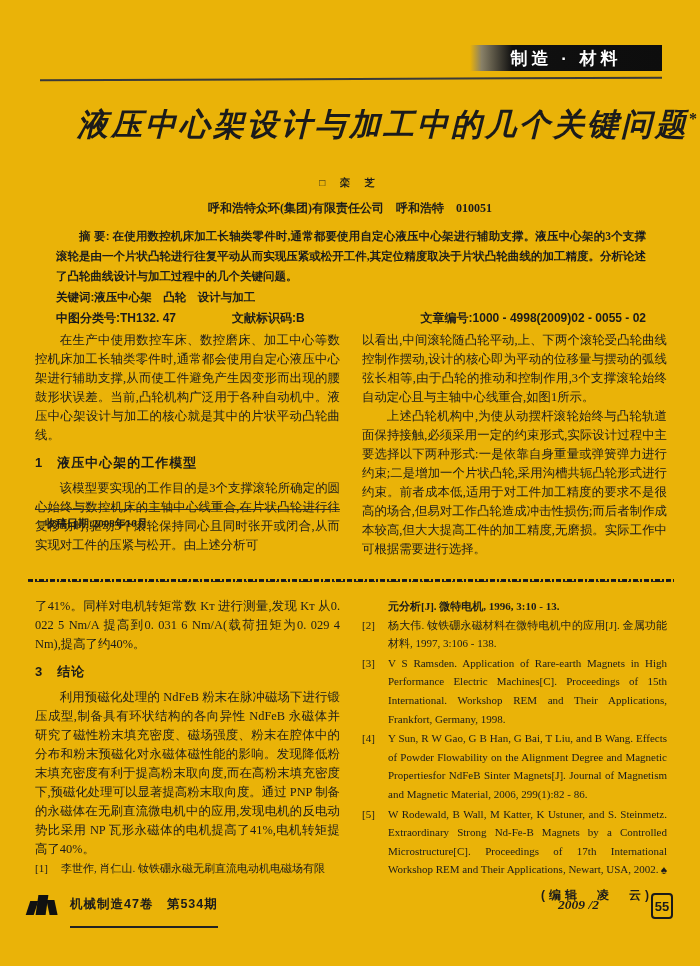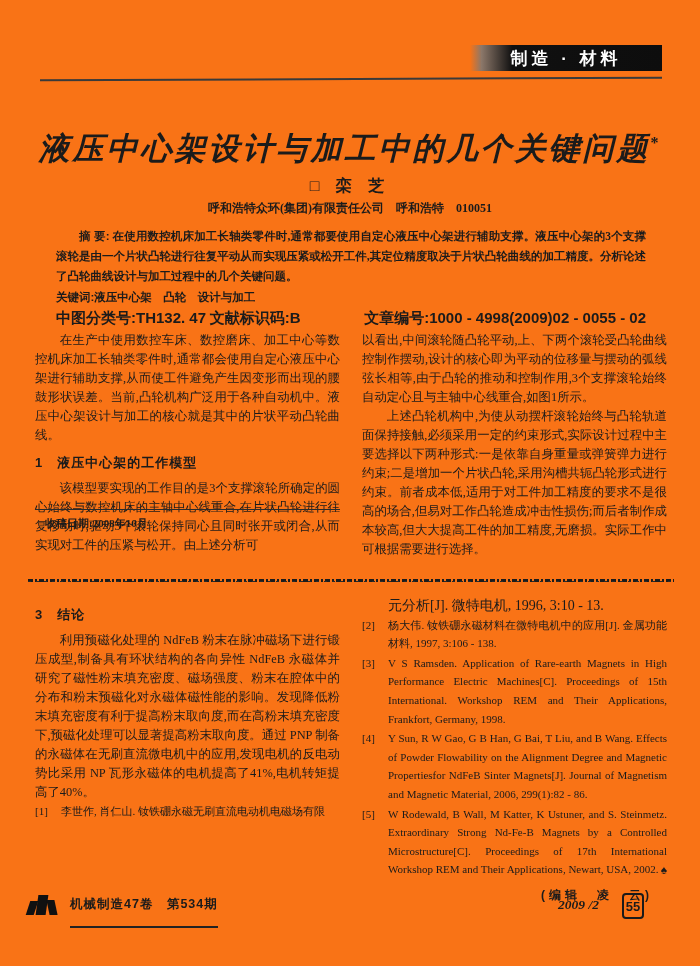--- a/index.html
+++ b/index.html
@@ -1,59 +1,59 @@
 <!DOCTYPE html>
 <html><head>
 <meta charset="utf-8">
 <style>
   * { margin:0; padding:0; box-sizing:border-box; }
   html,body { background:#e8e8e8; }
   .page {
     position:relative; width:700px; height:966px; margin:0 auto;
-    background:#f97316; overflow:hidden; color:#1b1b1b;
+    background:#eab308; overflow:hidden; color:#1b1b1b;
     font-family:"Liberation Serif","DejaVu Serif",serif;
   }
   
   .section-banner {
     position:absolute; top:45px; left:470px; width:192px; height:26px;
     background:linear-gradient(90deg, rgba(120,120,120,.0) 0%, rgba(120,120,120,.85) 6%, #101010 22%, #0d0d0d 100%);
     color:#fff; display:flex; align-items:center; justify-content:center;
     font-family:"Liberation Sans","DejaVu Sans",sans-serif;
     font-weight:bold; font-size:17px; letter-spacing:4px;
     text-shadow:0 0 1px #000;
   }
   .head-rule {
     position:absolute; top:78px; left:40px; width:622px; height:2px;
     background:#3a3a3a; transform:rotate(-0.25deg);
   }
   
   .title {
-    position:absolute; top:128px; left:0; width:100%; text-align:center;
+    position:absolute; top:104px; left:0; width:100%; text-align:right;
     font-size:31px; font-style:italic; font-weight:600; letter-spacing:3px;
   }
   .title sup { font-size:16px; font-style:normal; }
   .author {
     position:absolute; top:176px; left:0; width:100%; text-align:center;
-    font-size:16px; font-weight:bold; letter-spacing:6px;
+    font-size:10px; font-weight:bold; letter-spacing:6px;
     font-family:"Liberation Sans","DejaVu Sans",sans-serif;
   }
   .affiliation {
     position:absolute; top:200px; left:0; width:100%; text-align:center;
     font-size:12px; font-weight:bold;
   }
   
   .abstract {
     position:absolute; top:226px; left:56px; width:590px;
     font-size:11.5px; line-height:20px; text-align:justify; font-weight:600;
   }
   .abstract .lbl { font-family:"Liberation Sans","DejaVu Sans",sans-serif; font-weight:bold; }
   .kw-line { margin-top:1px; font-family:"Liberation Sans","DejaVu Sans",sans-serif; font-weight:bold; font-size:11.5px; }
   .meta-line {
     margin-top:1px; display:flex; justify-content:space-between;
-    font-family:"Liberation Sans","DejaVu Sans",sans-serif; font-weight:bold; font-size:15px;
+    font-family:"Liberation Sans","DejaVu Sans",sans-serif; font-weight:bold; font-size:12px;
   }
   
   .cols { position:absolute; left:35px; width:632px; display:flex; gap:22px; }
   .cols-top { top:331px; height:240px; }
   .cols-bottom { top:597px; height:286px; }
   .col { width:305px; }
   .col p {
     font-size:12.4px; line-height:19px; text-align:justify; text-indent:2em;
   }
   .col p.noindent { text-indent:0; }
@@ -77,21 +77,21 @@
     content:""; display:block; margin-top:1.5px; height:1px;
     background-image:repeating-linear-gradient(90deg,#2a2a2a 0 3px,transparent 3px 8px);
   }
   
   .refs-heading {
     text-align:center; font-family:"Liberation Sans","DejaVu Sans",sans-serif;
     font-weight:bold; font-size:13.5px; letter-spacing:4px; margin:8px 0 6px 0;
   }
   .ref { position:relative; padding-left:26px; font-size:11px; line-height:18.6px; text-align:justify; margin-bottom:1px; }
   .ref .num { position:absolute; left:0; top:0; }
-  .ref-cont { padding-left:26px; font-size:14px; line-height:18.6px; }
+  .ref-cont { padding-left:26px; font-size:11px; line-height:18.6px;font-weight:bold; }
   .end-mark { font-size:12px; float:right; margin-top:-17px; }
   .editor-line { text-align:right; font-size:12px; font-weight:bold; margin-top:8px; letter-spacing:4px; padding-right:14px;
     font-family:"Liberation Sans","DejaVu Sans",sans-serif; }
   
   .footer { position:absolute; top:893px; left:28px; width:646px; height:30px; }
   .logo {
     position:absolute; left:0; top:2px; width:34px; height:20px;
     display:flex; align-items:flex-end; gap:1px;
   }
   .logo i { display:block; background:#111; }
@@ -102,21 +102,21 @@
     position:absolute; left:42px; top:3px;
     font-family:"Liberation Sans","DejaVu Sans",sans-serif;
     font-weight:bold; font-size:12.5px; letter-spacing:1px;
     border-bottom:2px solid #222; padding-bottom:13px;
   }
   .issue {
     position:absolute; right:75px; top:4px;
     font-weight:bold; font-style:italic; font-size:13.5px;
   }
   .page-num {
-    position:absolute; right:30px; top:0; width:22px; height:26px;
+    position:absolute; right:1px; top:0; width:22px; height:26px;
     border:2px solid #1a1a1a; border-radius:4px;
     display:flex; align-items:center; justify-content:center;
     font-family:"Liberation Sans","DejaVu Sans",sans-serif;
     font-weight:bold; font-size:13px;
   }
 </style>
 </head>
 <body>
 
 <div class="page">
@@ -157,20 +157,21 @@
   </div>
 
   <div class="footnote">
     <div class="fn2">收稿日期:2008年10月</div>
   </div>
 
   <div class="divider"></div>
 
   <div class="cols cols-bottom">
     <div class="col">
+      <p class="noindent">了41%。同样对电机转矩常数 Kт 进行测量,发现 Kт 从0. 022 5 Nm/A 提高到0. 031 6 Nm/A(载荷扭矩为0. 029 4 Nm),提高了约40%。</p>
       <h2 class="sec">3　结论</h2>
       <p>利用预磁化处理的 NdFeB 粉末在脉冲磁场下进行锻压成型,制备具有环状结构的各向异性 NdFeB 永磁体并研究了磁性粉末填充密度、磁场强度、粉末在腔体中的分布和粉末预磁化对永磁体磁性能的影响。发现降低粉末填充密度有利于提高粉末取向度,而在高粉末填充密度下,预磁化处理可以显著提高粉末取向度。通过 PNP 制备的永磁体在无刷直流微电机中的应用,发现电机的反电动势比采用 NP 瓦形永磁体的电机提高了41%,电机转矩提高了40%。</p>
       <div class="ref">
         <span class="num">[1]</span>
         <span>李世作, 肖仁山. 钕铁硼永磁无刷直流电动机电磁场有限</span>
       </div>
     </div>
     <div class="col">
       <div class="ref-cont">元分析[J]. 微特电机, 1996, 3:10 - 13.</div>
       <div class="ref">

